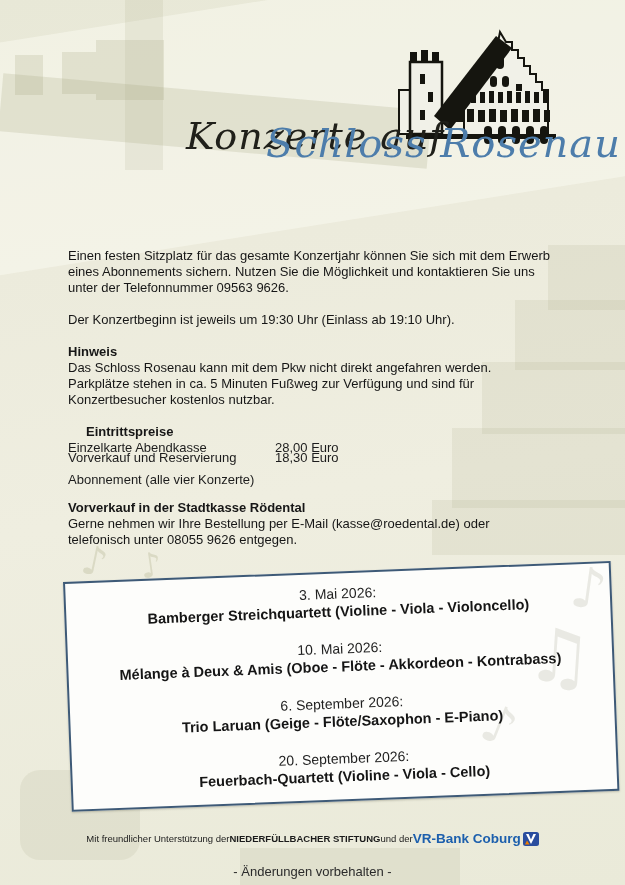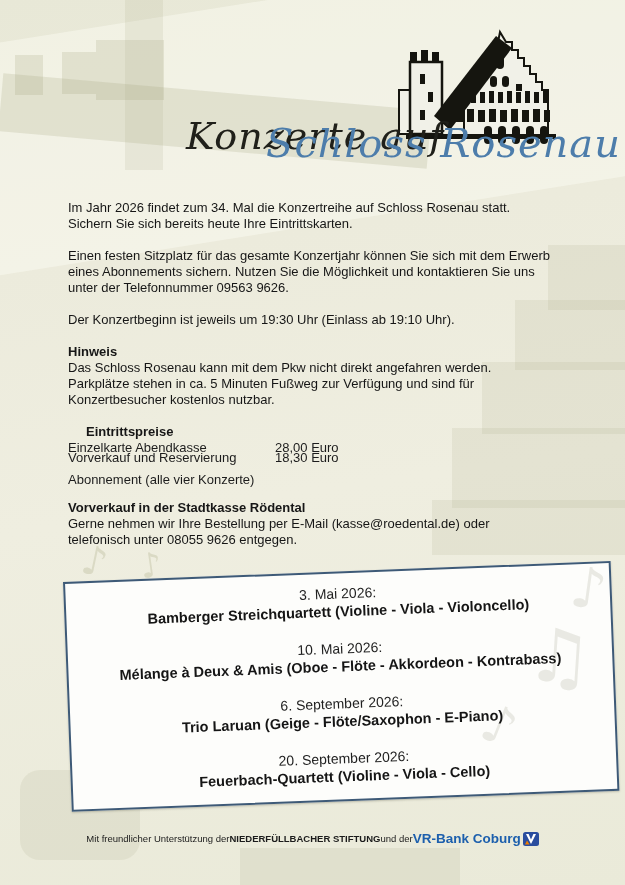--- a/index.html
+++ b/index.html
@@ -117,22 +117,20 @@
       <rect x="86" y="98" width="8" height="18" rx="4"></rect>
       <rect x="100" y="98" width="8" height="18" rx="4"></rect>
       <rect x="114" y="98" width="8" height="18" rx="4"></rect>
       <rect x="128" y="98" width="8" height="18" rx="4"></rect>
       <rect x="142" y="98" width="8" height="18" rx="4"></rect>
 
       <rect x="8" y="106" width="150" height="5"></rect>
     </g>
   </svg>
 
-  <div class="txt" style="top:200px;">Im Jahr 2026 findet zum 34. Mal die Konzertreihe auf Schloss Rosenau statt.
-Sichern Sie sich bereits heute Ihre Eintrittskarten.</div>
   <div class="txt" style="top:248px;">Einen festen Sitzplatz für das gesamte Konzertjahr können Sie sich mit dem Erwerb
 eines Abonnements sichern. Nutzen Sie die Möglichkeit und kontaktieren Sie uns
 unter der Telefonnummer 09563 9626.</div>
   <div class="txt" style="top:312px;">Der Konzertbeginn ist jeweils um 19:30 Uhr (Einlass ab 19:10 Uhr).</div>
 
   <div class="head" style="top:344px;">Hinweis</div>
   <div class="txt" style="top:360px;">Das Schloss Rosenau kann mit dem Pkw nicht direkt angefahren werden.
 Parkplätze stehen in ca. 5 Minuten Fußweg zur Verfügung und sind für
 Konzertbesucher kostenlos nutzbar.</div>
 
@@ -181,14 +179,15 @@
     <span class="sm">Mit freundlicher Unterstützung der</span>
     <span class="sm-b">NIEDERFÜLLBACHER STIFTUNG</span>
     <span class="sm">und der</span>
     <span class="vr" style="color:#1c5fad;">VR-Bank Coburg</span>
     <svg class="vrlogo" width="16" height="14" viewBox="0 0 16 14">
       <rect width="16" height="14" rx="2.5" fill="#2a4d9e"></rect>
       <polygon points="3,2 8,12 13,2 10.4,2 8,7.4 5.6,2" fill="#ffffff"></polygon>
       <polygon points="2,12.6 6.6,12.6 4,8.4" fill="#ef7d00"></polygon>
     </svg>
   </div>
+  <div class="disclaimer">- Änderungen vorbehalten -</div>
 
 </div>
 
 </body></html>

